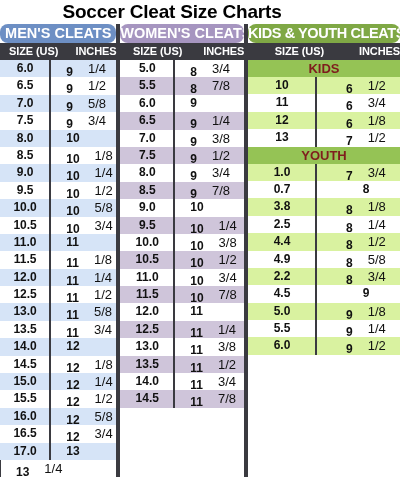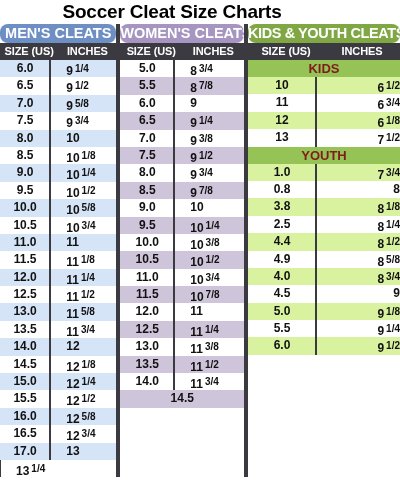--- a/index.html
+++ b/index.html
@@ -69,21 +69,21 @@
   .band-kids  { background: #7fa845; letter-spacing: -0.4px; }
 
   .subhead {
     display: flex;
     height: 17px;
     background: #3a3a40;
   }
   .subhead div {
     flex: 1;
     line-height: 17px;
-    text-align: center;
+    text-align: right;
     font-size: 11px;
     font-weight: bold;
     color: #ffffff;
     letter-spacing: -0.1px;
   }
 
   
   .subband {
     height: 17px;
     line-height: 17px;
@@ -104,44 +104,44 @@
     flex: 1;
     position: relative;
     line-height: 17.4px;
     font-size: 12px;
     font-weight: bold;
     color: #111111;
   }
   .row .c-size  { text-align: center; }
   .row .c-inch  { text-align: left; padding-left: 16px; }
   .chart-kids .row .c-size { text-align: center; }
-  .chart-kids .row .c-inch { text-align: right; padding-left: 16px; }
+  .chart-kids .row .c-inch { text-align: center; padding-left: 16px; }
 
   
   .row .c-inch::before {
     content: "";
     position: absolute;
     left: -1px;
     top: 0;
     bottom: 0;
     width: 2px;
     background: #3a3a40;
   }
 
   
   .stripe-men   { background: #d6e4f7; }
   .stripe-women { background: #cfc5da; }
   .stripe-kids  { background: #d9f2a0; }
   .stripe-none  { background: #ffffff; }
 
   .frac {
-    font-size: 10px;
-    font-weight: bold;
+    font-size: 13px;
+    font-weight: normal;
     vertical-align: 3px;
-    margin-left: 2px;
+    margin-left: 15px;
   }
 </style>
 </head>
 <body>
 
 <div id="page">
 
   <div class="title">Soccer Cleat Size Charts</div>
 
   <div class="charts">
@@ -331,20 +331,21 @@
           <div class="row stripe-women">
             <div class="c c-size">13.5</div>
             <div class="c c-inch">11<span class="frac">1/2</span></div>
           </div>
           <div class="row stripe-none">
             <div class="c c-size">14.0</div>
             <div class="c c-inch">11<span class="frac">3/4</span></div>
           </div>
           <div class="row stripe-women">
             <div class="c c-size">14.5</div>
+            <div class="c c-inch">11<span class="frac">7/8</span></div>
           </div>
         </div>
     </div>
 
     <div class="sep sep-tall"></div>
 
     <div class="chart chart-kids">
       <div class="band band-kids">KIDS &amp; YOUTH CLEATS</div>
       <div class="subhead">
         <div>SIZE (US)</div>
@@ -369,41 +370,41 @@
             <div class="c c-inch">7<span class="frac">1/2</span></div>
           </div>
         </div>
       <div class="subband">YOUTH</div>
       <div class="rows" id="youth-rows">
           <div class="row stripe-kids">
             <div class="c c-size">1.0</div>
             <div class="c c-inch">7<span class="frac">3/4</span></div>
           </div>
           <div class="row stripe-none">
-            <div class="c c-size">0.8</div>
+            <div class="c c-size">0.7</div>
             <div class="c c-inch">8</div>
           </div>
           <div class="row stripe-kids">
             <div class="c c-size">3.8</div>
             <div class="c c-inch">8<span class="frac">1/8</span></div>
           </div>
           <div class="row stripe-none">
             <div class="c c-size">2.5</div>
             <div class="c c-inch">8<span class="frac">1/4</span></div>
           </div>
           <div class="row stripe-kids">
             <div class="c c-size">4.4</div>
             <div class="c c-inch">8<span class="frac">1/2</span></div>
           </div>
           <div class="row stripe-none">
             <div class="c c-size">4.9</div>
             <div class="c c-inch">8<span class="frac">5/8</span></div>
           </div>
           <div class="row stripe-kids">
-            <div class="c c-size">4.0</div>
+            <div class="c c-size">2.2</div>
             <div class="c c-inch">8<span class="frac">3/4</span></div>
           </div>
           <div class="row stripe-none">
             <div class="c c-size">4.5</div>
             <div class="c c-inch">9</div>
           </div>
           <div class="row stripe-kids">
             <div class="c c-size">5.0</div>
             <div class="c c-inch">9<span class="frac">1/8</span></div>
           </div>

